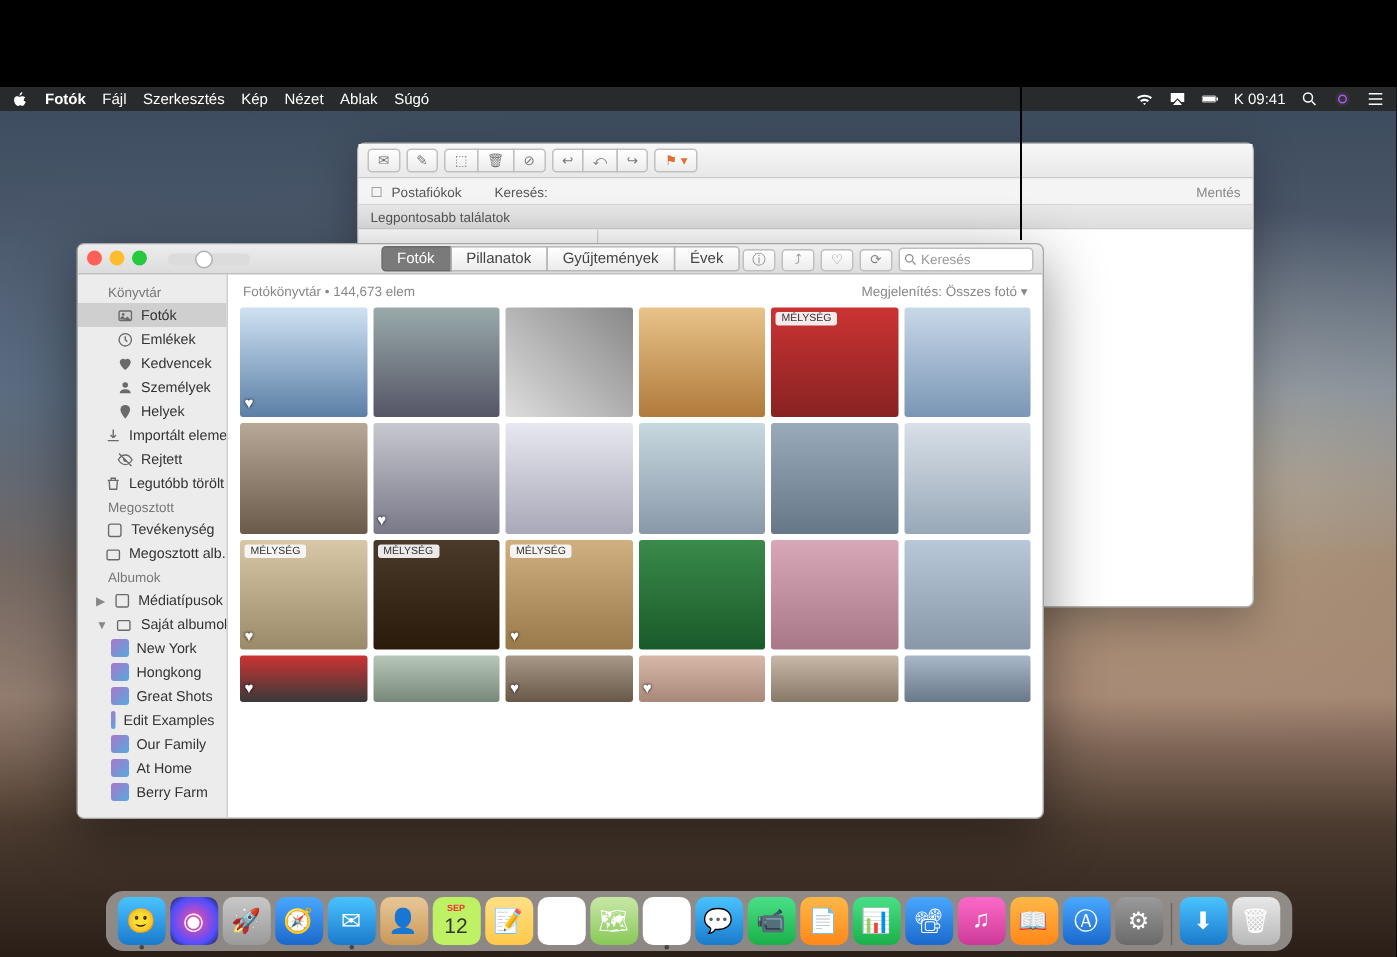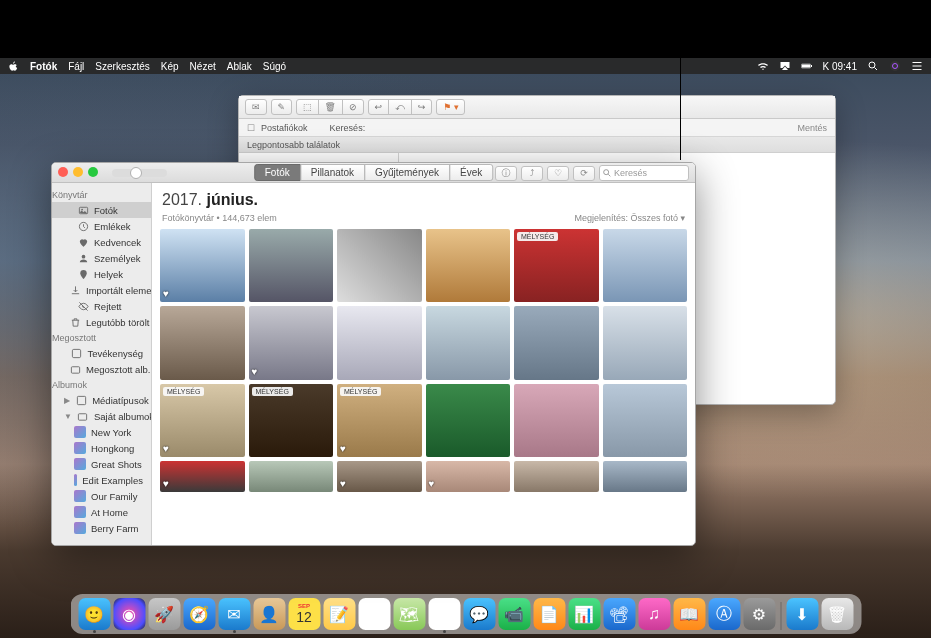--- a/index.html
+++ b/index.html
@@ -60,21 +60,21 @@
   .pw-tab { font-size:10px; padding:2px 10px; border:1px solid #b8b8b8; background:linear-gradient(#fff,#ececec); margin-left:-1px; color:#444;}
   .pw-tab:first-child { border-radius:3px 0 0 3px; margin-left:0;}
   .pw-tab:last-child { border-radius:0 3px 3px 0;}
   .pw-tab.active { background:#7a7a7a; color:#fff; border-color:#6a6a6a;}
   .pw-actions { position:absolute; right:6px; top:2px; display:flex; gap:4px; align-items:center;}
   .pw-act { width:22px; height:15px; border:1px solid #c0c0c0; border-radius:3px; background:linear-gradient(#fff,#ececec); display:flex; align-items:center; justify-content:center; font-size:9px; color:#888;}
   .pw-searchbox { width:90px; height:16px; border:1px solid #c0c0c0; border-radius:3px; background:#fff; font-size:9px; color:#999; display:flex; align-items:center; padding-left:14px; position:relative;}
   .pw-searchbox .sicon { position:absolute; left:2px; top:2px; width:10px;height:10px;}
 
   .pw-sidebar { width:100px; background:#ececec; border-right:1px solid #cfcfcf; padding-top:24px; font-size:9.5px; color:#333; overflow:hidden;}
-  .pw-sb-head { font-size:9px; color:#777; padding:3px 0 2px; font-weight:500;}
+  .pw-sb-head { font-size:9px; color:#777; padding:3px 20px 2px; font-weight:500;}
   .pw-sb-item { display:flex; align-items:center; gap:5px; padding:2px 8px 2px 12px; white-space:nowrap; overflow:hidden;}
   .pw-sb-item.sel { background:#cfcfcf; }
   .pw-sb-item .ic { width:12px; height:12px; flex-shrink:0; display:flex; align-items:center; justify-content:center;}
   .pw-sb-sub .pw-sb-item { padding-left:22px; }
   .pw-sb-item svg { width:11px; height:11px; fill:#6a6a6a; }
   .pw-sb-item .thumb { width:12px;height:12px; background:linear-gradient(135deg,#a7c,#5ad); border-radius:2px; }
 
   .pw-main { flex:1; padding:24px 8px 4px 8px; overflow:hidden; display:flex; flex-direction:column;}
   .pw-head { padding:4px 2px 2px; }
   .pw-head .yr { font-size:16px; font-weight:300; color:#444; display:inline;}
@@ -361,25 +361,20 @@
           <span>At Home</span>
         </div>
         <div class="pw-sb-item">
           <span class="thumb"></span>
           <span>Berry Farm</span>
         </div>
       </div>
     </div>
 
   <div class="pw-main">
-    <div class="pw-head">
-      <span class="yr">2017.</span>
-      <span> </span>
-      <span class="mon">június.</span>
-    </div>
     <div class="pw-sub">
       <span>Fotókönyvtár • 144,673 elem</span>
       <span><span>Megjelenítés: Összes fotó</span> <span>▾</span></span>
     </div>
     <div class="pw-grid" id="pw-grid">
         <div class="ph" style="background: linear-gradient(rgb(207, 226, 243), rgb(91, 127, 166));">
           <div class="fav">♥</div>
         </div>
         <div class="ph" style="background: linear-gradient(rgb(153, 170, 170), rgb(85, 85, 102));"></div>
         <div class="ph" style="background: linear-gradient(45deg, rgb(221, 221, 221), rgb(136, 136, 136));"></div>
@@ -438,21 +433,21 @@
     </div>
     <div class="dock-item" style="background: linear-gradient(rgb(74, 168, 255), rgb(26, 104, 204));">
       <span style="color:#fff;font-size:16px;">🧭</span>
     </div>
     <div class="dock-item running" style="background: linear-gradient(rgb(74, 195, 255), rgb(26, 122, 204));">
       <span style="color:#fff;font-size:16px;">✉︎</span>
     </div>
     <div class="dock-item" style="background: linear-gradient(rgb(232, 200, 152), rgb(200, 152, 88));">
       <span style="color:#fff;font-size:16px;">👤</span>
     </div>
-    <div class="dock-item" style="background: #fde047;">
+    <div class="dock-item" style="background: #bef264;">
       <div style="width:100%;height:100%;display:flex;flex-direction:column;align-items:center;justify-content:center;">
         <div style="font-size:6px;color:#e33;font-weight:700;">SEP</div>
         <div style="font-size:14px;color:#333;font-weight:400;">12</div>
       </div>
     </div>
     <div class="dock-item" style="background: linear-gradient(rgb(255, 224, 136), rgb(255, 201, 72));">
       <span style="color:#fff;font-size:16px;">📝</span>
     </div>
     <div class="dock-item" style="background: rgb(255, 255, 255);">
       <span style="color:#fff;font-size:16px;">☑︎</span>

